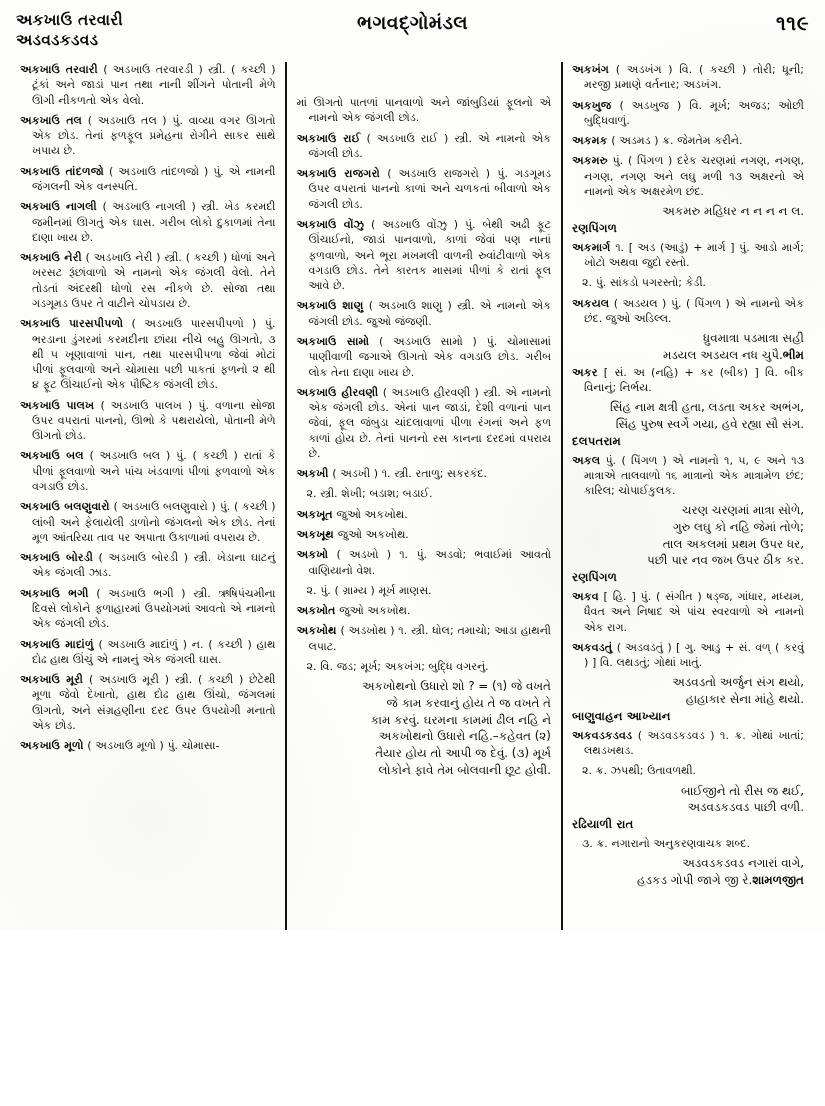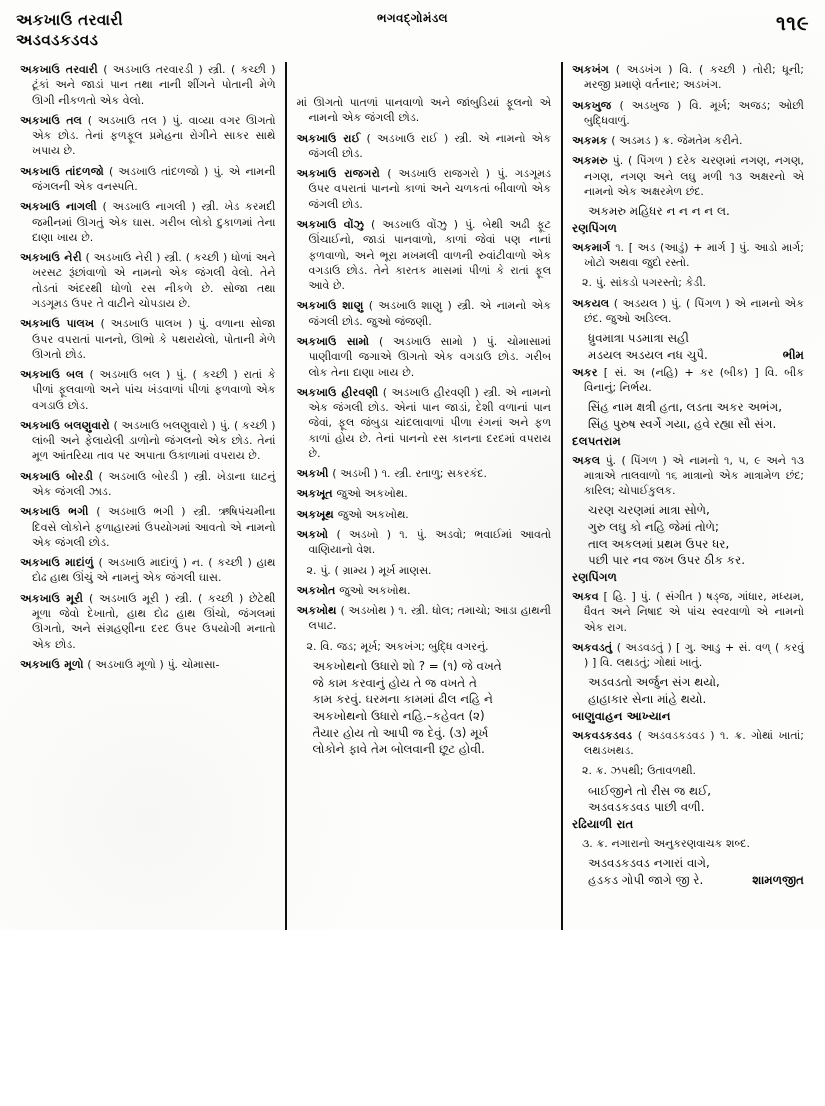--- a/index.html
+++ b/index.html
@@ -45,21 +45,21 @@
     font-weight: 700;
     letter-spacing: 0.2px;
     white-space: nowrap;
   }
   .rh-center {
     position: absolute;
     left: 0;
     top: 1px;
     width: 797px;
     text-align: center;
-    font-size: 12px;
+    font-size: 19px;
     font-weight: 700;
     letter-spacing: 0.3px;
   }
   .rh-right {
     position: absolute;
     right: 2px;
     top: 1px;
     font-size: 20px;
     font-weight: 700;
     letter-spacing: 0.5px;
@@ -112,20 +112,21 @@
     padding-left: 12px;
     text-indent: -2px;
   }
   
   .verse {
     font-size: 11.9px;
     line-height: 1.4;
     margin: 2px 0 1px 0;
     padding-left: 16px;
     text-indent: 0;
+    text-align: right;
   }
   .verse .vline {
     display: block;
     white-space: nowrap;
     overflow: hidden;
   }
   .attrib {
     font-size: 11.7px;
     font-weight: 700;
     margin: 0 0 5px 0;
@@ -150,39 +151,41 @@
     <div class="rh-right">૧૧૯</div>
   </div>
 
   <div class="cols">
     <div class="col col-1">
         <p class="entry"><span class="hw">અકખાઉ તરવારી</span> <span>( અડખાઉ તરવારડી ) સ્ત્રી. ( કચ્છી ) ટૂંકાં અને જાડાં પાન તથા નાની શીંગને પોતાની મેળે ઊગી નીકળતો એક વેલો.</span></p>
         <p class="entry"><span class="hw">અકખાઉ તલ</span> <span>( અડખાઉ તલ ) પું. વાવ્યા વગર ઊગતો એક છોડ. તેનાં ફળફૂલ પ્રમેહના રોગીને સાકર સાથે ખપાય છે.</span></p>
         <p class="entry"><span class="hw">અકખાઉ તાંદળજો</span> <span>( અડખાઉ તાંદળજો ) પું. એ નામની જંગલની એક વનસ્પતિ.</span></p>
         <p class="entry"><span class="hw">અકખાઉ નાગલી</span> <span>( અડખાઉ નાગલી ) સ્ત્રી. ખેડ કરમદી જમીનમાં ઊગતું એક ઘાસ. ગરીબ લોકો દુકાળમાં તેના દાણા ખાય છે.</span></p>
         <p class="entry"><span class="hw">અકખાઉ નેરી</span> <span>( અડખાઉ નેરી ) સ્ત્રી. ( કચ્છી ) ધોળાં અને ખરસટ રૂંછાંવાળો એ નામનો એક જંગલી વેલો. તેને તોડતાં અંદરથી ધોળો રસ નીકળે છે. સોજા તથા ગડગૂમડ ઉપર તે વાટીને ચોપડાય છે.</span></p>
+        <p class="entry"><span class="hw">અકખાઉ પારસપીપળો</span> <span>( અડખાઉ પારસપીપળો ) પું. ભરડાના ડુંગરમાં કરમદીના છાંયા નીચે બહુ ઊગતો, ૩ થી ૫ ખૂણાવાળાં પાન, તથા પારસપીપળા જેવાં મોટાં પીળાં ફૂલવાળો અને ચોમાસા પછી પાકતાં ફળનો ૨ થી ૪ ફૂટ ઊંચાઈનો એક પૌષ્ટિક જંગલી છોડ.</span></p>
         <p class="entry"><span class="hw">અકખાઉ પાલખ</span> <span>( અડખાઉ પાલખ ) પું. વળાના સોજા ઉપર વપરાતાં પાનનો, ઊભો કે પથરાયેલો, પોતાની મેળે ઊગતો છોડ.</span></p>
         <p class="entry"><span class="hw">અકખાઉ બલ</span> <span>( અડખાઉ બલ ) પું. ( કચ્છી ) રાતાં કે પીળાં ફૂલવાળો અને પાંચ ખંડવાળાં પીળાં ફળવાળો એક વગડાઉ છોડ.</span></p>
         <p class="entry"><span class="hw">અકખાઉ બલણુવારો</span> <span>( અડખાઉ બલણુવારો ) પું. ( કચ્છી ) લાંબી અને ફેલાયેલી ડાળોનો જંગલનો એક છોડ. તેનાં મૂળ આંતરિયા તાવ પર અપાતા ઉકાળામાં વપરાય છે.</span></p>
         <p class="entry"><span class="hw">અકખાઉ બોરડી</span> <span>( અડખાઉ બોરડી ) સ્ત્રી. ખેડાના ઘાટનું એક જંગલી ઝાડ.</span></p>
         <p class="entry"><span class="hw">અકખાઉ ભગી</span> <span>( અડખાઉ ભગી ) સ્ત્રી. ઋષિપંચમીના દિવસે લોકોને ફળાહારમાં ઉપયોગમાં આવતો એ નામનો એક જંગલી છોડ.</span></p>
         <p class="entry"><span class="hw">અકખાઉ માદાંળું</span> <span>( અડખાઉ માદાંળું ) ન. ( કચ્છી ) હાથ દોઢ હાથ ઊંચું એ નામનું એક જંગલી ઘાસ.</span></p>
         <p class="entry"><span class="hw">અકખાઉ મૂરી</span> <span>( અડખાઉ મૂરી ) સ્ત્રી. ( કચ્છી ) છેટેથી મૂળા જેવો દેખાતો, હાથ દોઢ હાથ ઊંચો, જંગલમાં ઊગતો, અને સંગ્રહણીના દરદ ઉપર ઉપયોગી મનાતો એક છોડ.</span></p>
         <p class="entry"><span class="hw">અકખાઉ મૂળો</span> <span>( અડખાઉ મૂળો ) પું. ચોમાસા-</span></p>
       </div>
     <div class="rule"></div>
     <div class="col col-2">
         <p class="entry"><span>માં ઊગતો પાતળાં પાનવાળો અને જાંબુડિયાં ફૂલનો એ નામનો એક જંગલી છોડ.</span></p>
         <p class="entry"><span class="hw">અકખાઉ રાઈ</span> <span>( અડખાઉ રાઈ ) સ્ત્રી. એ નામનો એક જંગલી છોડ.</span></p>
         <p class="entry"><span class="hw">અકખાઉ રાજગરો</span> <span>( અડખાઉ રાજગરો ) પું. ગડગૂમડ ઉપર વપરાતાં પાનનો કાળાં અને ચળકતાં બીવાળો એક જંગલી છોડ.</span></p>
         <p class="entry"><span class="hw">અકખાઉ વોંઝુ</span> <span>( અડખાઉ વોંઝુ ) પું. બેથી અઢી ફૂટ ઊંચાઈનો, જાડાં પાનવાળો, કાળાં જેવાં પણ નાનાં ફળવાળો, અને ભૂરા મખમલી વાળની રુવાંટીવાળો એક વગડાઉ છોડ. તેને કારતક માસમાં પીળાં કે રાતાં ફૂલ આવે છે.</span></p>
         <p class="entry"><span class="hw">અકખાઉ શાણુ</span> <span>( અડખાઉ શાણુ ) સ્ત્રી. એ નામનો એક જંગલી છોડ. જુઓ જંજણી.</span></p>
         <p class="entry"><span class="hw">અકખાઉ સામો</span> <span>( અડખાઉ સામો ) પું. ચોમાસામાં પાણીવાળી જગાએ ઊગતો એક વગડાઉ છોડ. ગરીબ લોક તેના દાણા ખાય છે.</span></p>
         <p class="entry"><span class="hw">અકખાઉ હીરવણી</span> <span>( અડખાઉ હીરવણી ) સ્ત્રી. એ નામનો એક જંગલી છોડ. એનાં પાન જાડાં, દેશી વળાનાં પાન જેવાં, ફૂલ જંબુડા ચાંદલાવાળાં પીળા રંગનાં અને ફળ કાળાં હોય છે. તેનાં પાનનો રસ કાનના દરદમાં વપરાય છે.</span></p>
         <p class="entry"><span class="hw">અકખી</span> <span>( અડખી ) ૧. સ્ત્રી. રતાળુ; સકરકંદ.</span></p>
+        <p class="entry sense"><span>૨. સ્ત્રી. શેખી; બડાશ; બડાઈ.</span></p>
         <p class="entry"><span class="hw">અકખૂત</span> <span>જુઓ અકખોથ.</span></p>
         <p class="entry"><span class="hw">અકખૂથ</span> <span>જુઓ અકખોથ.</span></p>
         <p class="entry"><span class="hw">અકખો</span> <span>( અડખો ) ૧. પું. અડવો; ભવાઈમાં આવતો વાણિયાનો વેશ.</span></p>
         <p class="entry sense"><span>૨. પું. ( ગ્રામ્ય ) મૂર્ખ માણસ.</span></p>
         <p class="entry"><span class="hw">અકખોત</span> <span>જુઓ અકખોથ.</span></p>
         <p class="entry"><span class="hw">અકખોથ</span> <span>( અડખોથ ) ૧. સ્ત્રી. ધોલ; તમાચો; આડા હાથની લપાટ.</span></p>
         <p class="entry sense"><span>૨. વિ. જડ; મૂર્ખ; અકખંગ; બુદ્ધિ વગરનું.</span></p>
         <div class="verse">
           <span class="vline">અકખોથનો ઉધારો શો ? = (૧) જે વખતે</span>
           <span class="vline">જે કામ કરવાનું હોય તે જ વખતે તે</span>

